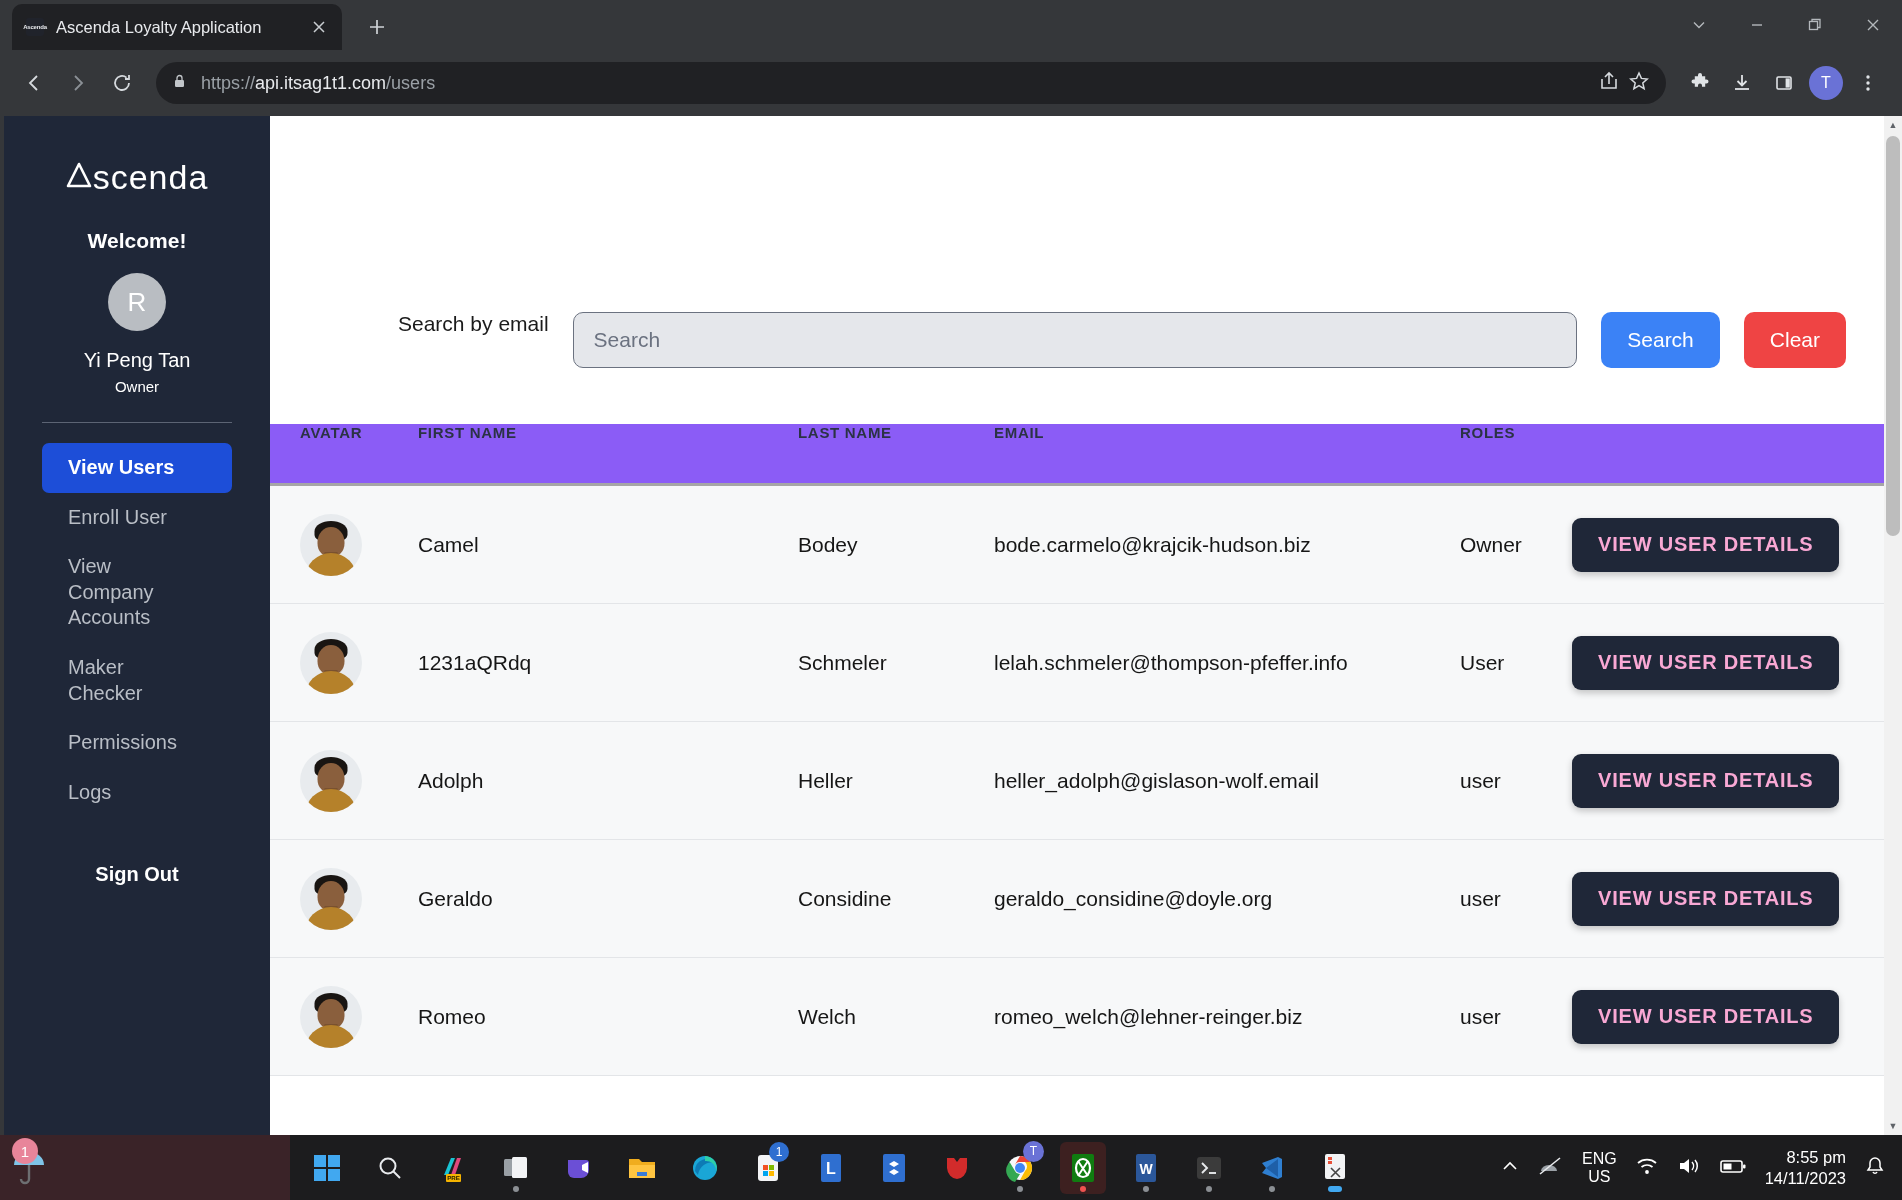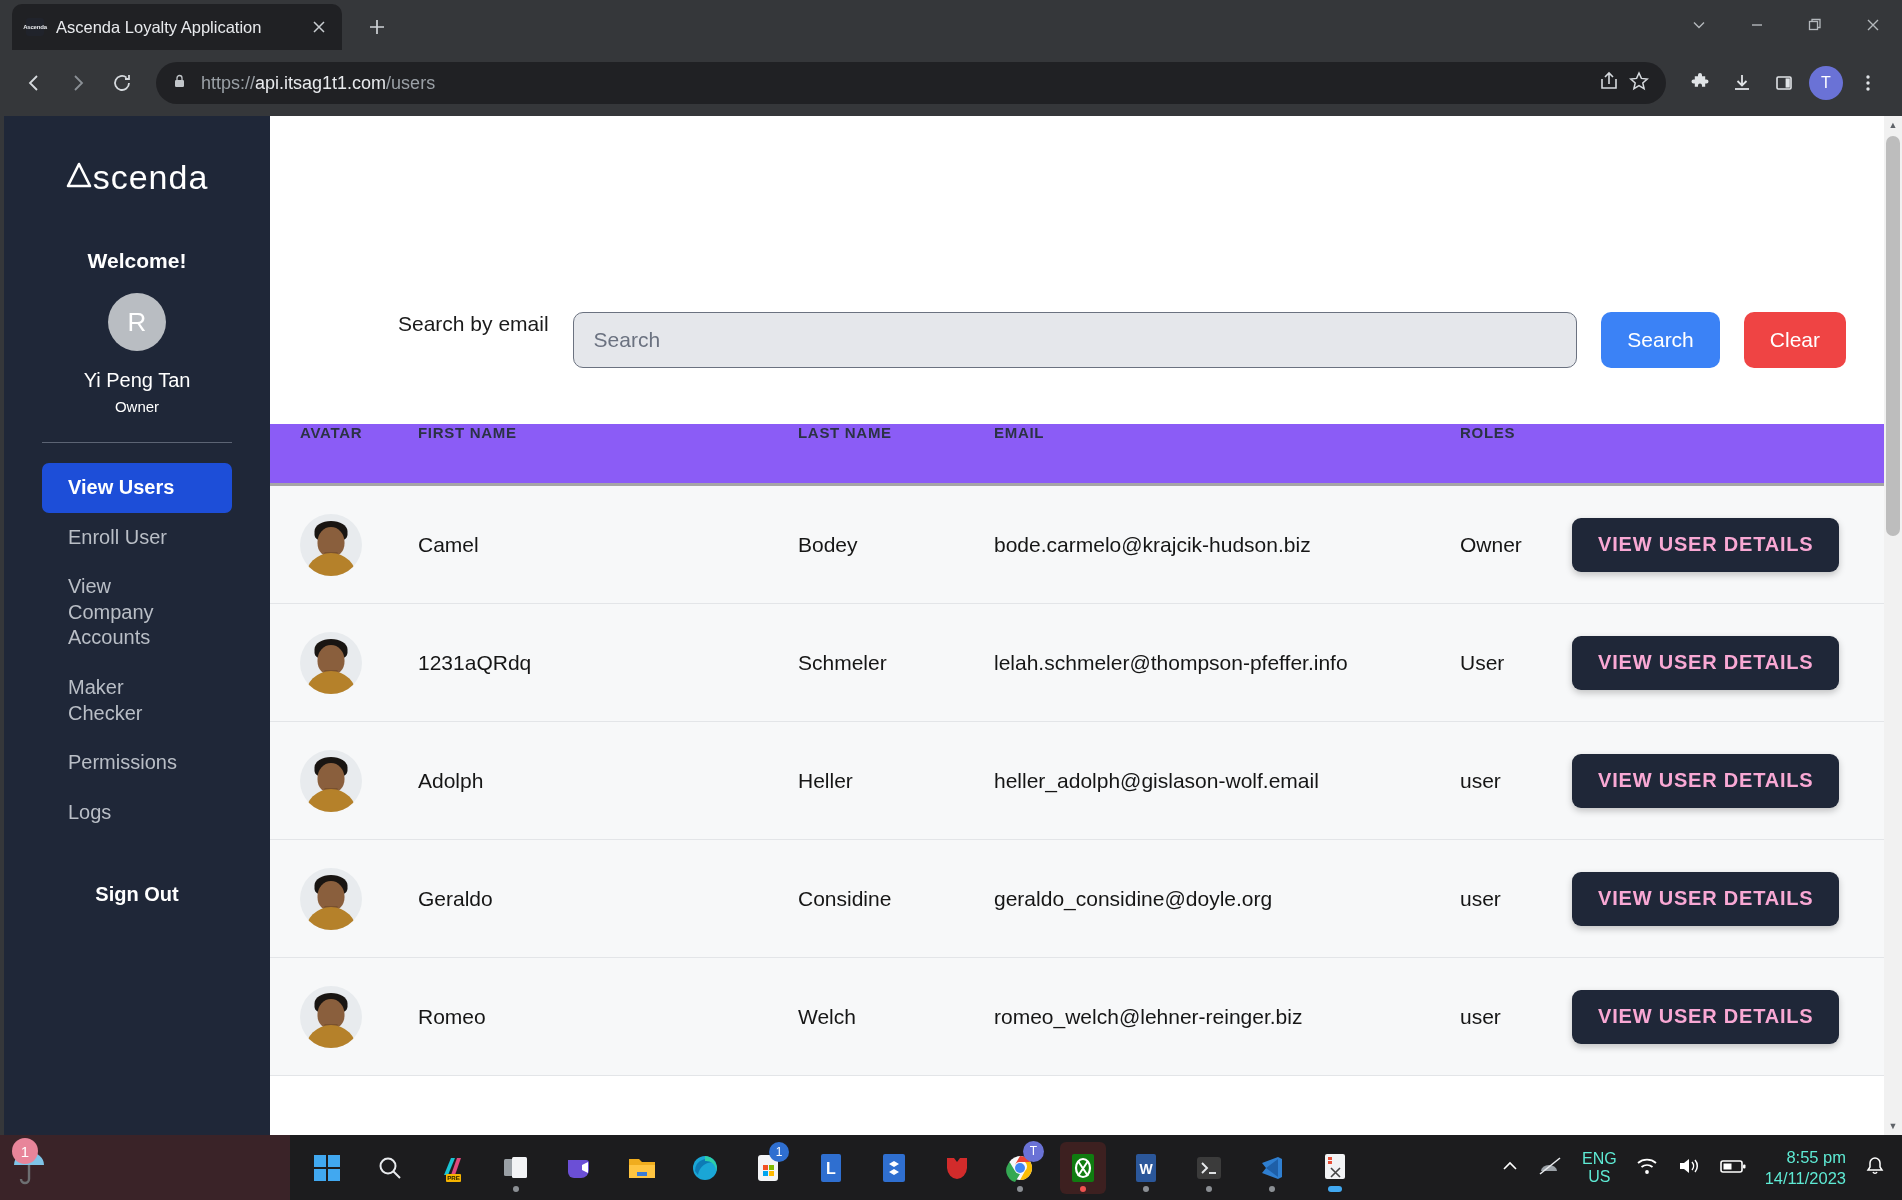--- a/index.html
+++ b/index.html
@@ -56,21 +56,21 @@
   
   .viewport { position: absolute; left: 4px; top: 116px; width: 1902px; height: 1019px; background: #fff; display: flex; }
 
   
   .sidebar {
     width: 266px; flex: none; background: #1f2738; color: #fff;
     display: flex; flex-direction: column; align-items: center; padding-top: 42px;
   }
   .logo { font-size: 34px; font-weight: 400; letter-spacing: 1px; display: flex; align-items: baseline; }
   .logo .mark { display: inline-block; margin-right: 1px; }
-  .welcome { margin-top: 52px; font-size: 21px; font-weight: 700; }
+  .welcome { margin-top: 32px; font-size: 21px; font-weight: 700; }
   .ravatar {
     margin-top: 20px; width: 58px; height: 58px; border-radius: 50%; background: #b9bdc2;
     display: flex; align-items: center; justify-content: center; color: #fff; font-size: 26px;
   }
   .uname { margin-top: 18px; font-size: 20px; }
   .urole { margin-top: 6px; font-size: 15px; }
   .divider { margin-top: 27px; width: 190px; height: 1px; background: #5c6474; }
   .nav { margin-top: 20px; width: 190px; display: flex; flex-direction: column; }
   .nav-item {
     padding: 12px 0 12px 26px; font-size: 20px; color: #b9bec6; line-height: 1.28;
@@ -157,21 +157,21 @@
   .ti .dot.red { background: #ef5350; }
   .ti.active-xbox { background: #3d2020; }
   .ti .sq-badge {
     position: absolute; right: 2px; top: 0px; width: 20px; height: 20px; border-radius: 50%;
     background: #2f6fd0; color: #fff; font-size: 12px; display: flex; align-items: center; justify-content: center;
   }
   .ti .t-badge {
     position: absolute; right: -1px; top: -1px; width: 21px; height: 21px; border-radius: 50%;
     background: #6a72d6; color: #fff; font-size: 12px; display: flex; align-items: center; justify-content: center;
   }
-  .tray { margin-left: auto; display: flex; align-items: center; gap: 18px; padding-right: 16px; color: #5eead4; }
+  .tray { margin-left: auto; display: flex; align-items: center; gap: 18px; padding-right: 16px; color: #ffffff; }
   .lang { text-align: center; font-size: 16px; line-height: 1.12; }
   .clock { text-align: right; font-size: 16.5px; line-height: 1.25; }
 </style>
 </head>
 <body>
 
 <div class="screen">
 
   <div class="browser">
 

